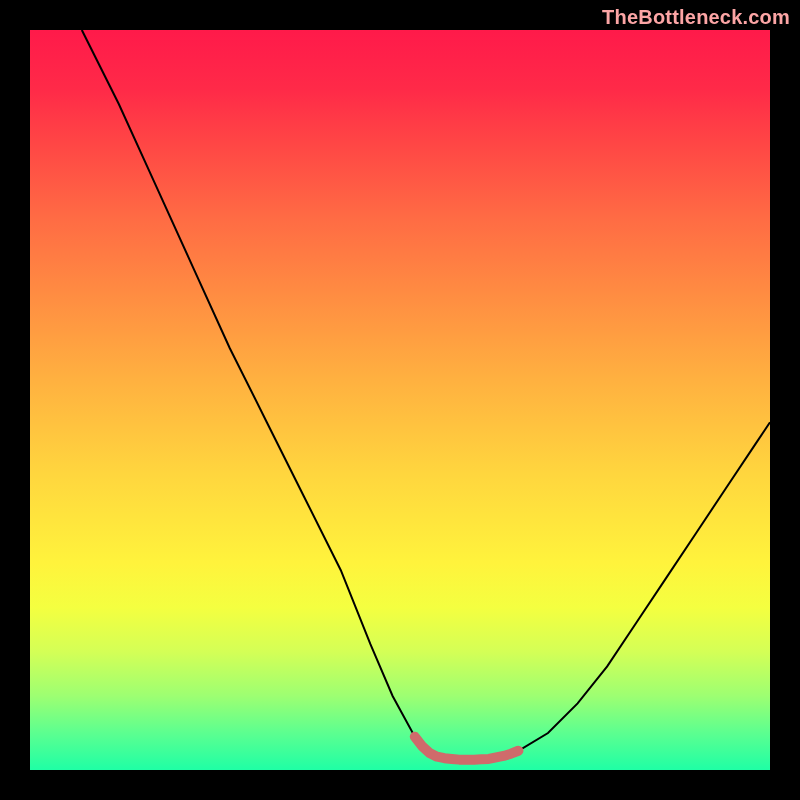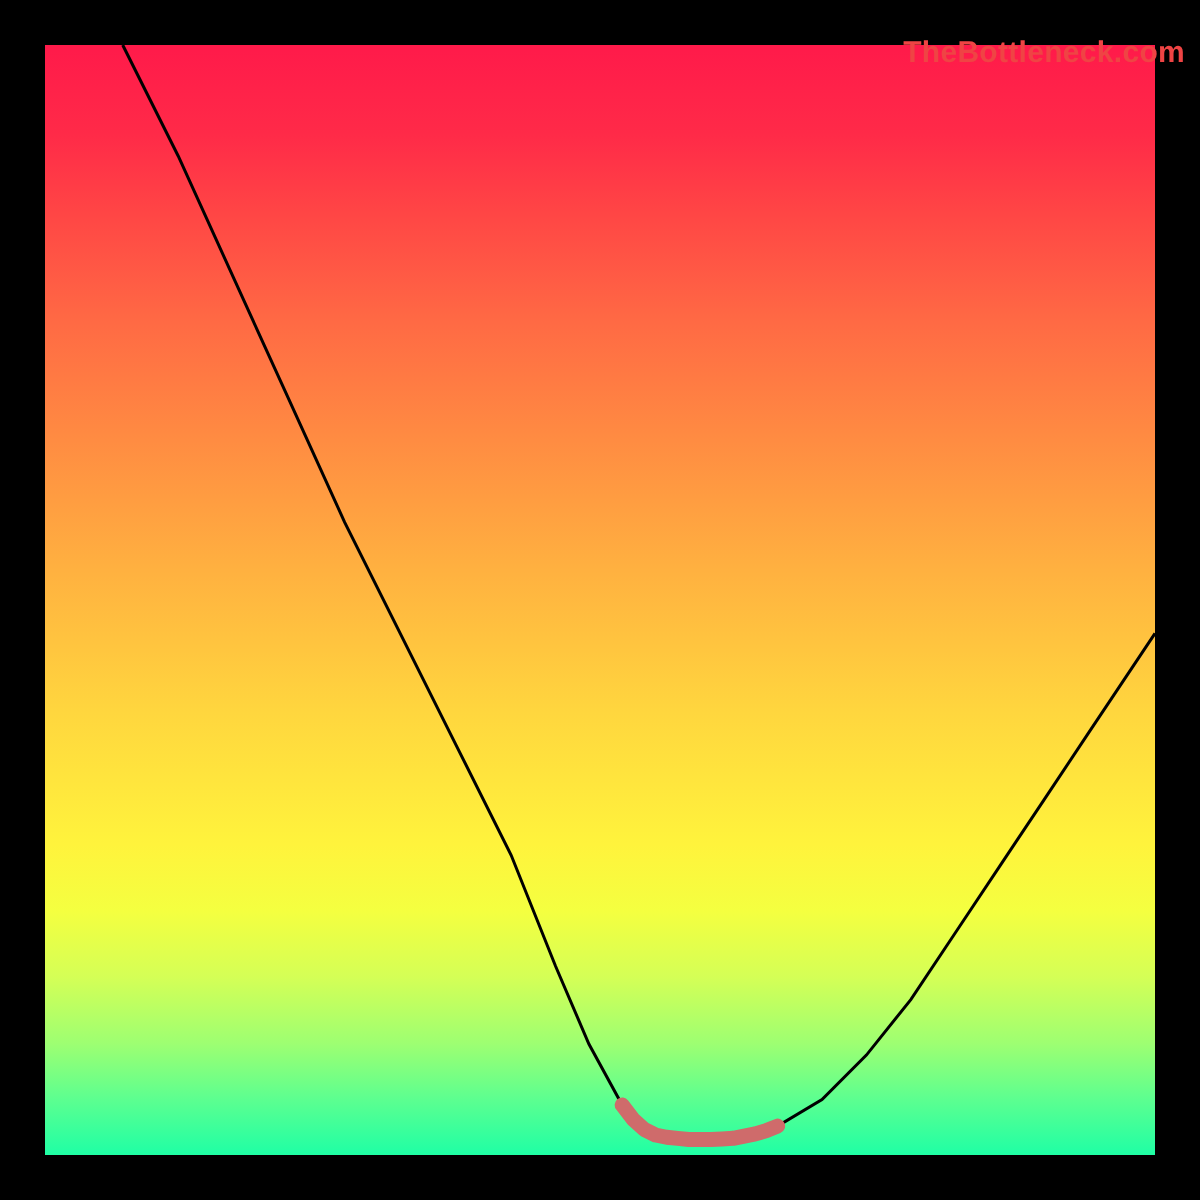--- a/index.html
+++ b/index.html
@@ -43,26 +43,25 @@
     left: 0;
     top: 0;
     width: 740px;
     height: 740px;
     overflow: visible;
   }
   .watermark {
     position: absolute;
     top: 6px;
     right: 10px;
-    color: #ef4444;
+    color: #fca5a5;
     font-size: 20px;
     font-weight: 600;
     letter-spacing: 0.2px;
     user-select: none;
-    margin-top: 18px;
   }
 </style>
 </head>
 <body>
 
 <div class="frame">
   <div class="plot-area">
     <svg viewBox="0 0 740 740">
       <path d="M51.80 0.00 L88.80 74.00 L125.80 155.40 L162.80 236.80 L199.80 318.20 L236.80 392.20 L273.80 466.20 L310.80 540.20 L340.40 614.20 L362.60 666.00 L384.80 706.70 L399.60 722.98 L414.40 728.16 L429.20 729.64 L444.00 729.64 L458.80 728.90 L473.60 725.94 L488.40 720.76 L518.00 703.00 L547.60 673.40 L577.20 636.40 L606.80 592.00 L636.40 547.60 L666.00 503.20 L695.60 458.80 L725.20 414.40 L740.00 392.20" fill="none" stroke="#000000" stroke-width="2"></path>
       <path d="M384.80 706.70 L392.20 716.32 L399.60 722.98 L407.00 726.68 L414.40 728.16 L421.80 728.90 L429.20 729.64 L436.60 729.64 L444.00 729.64 L451.40 729.27 L458.80 728.90 L466.20 727.42 L473.60 725.94 L481.00 723.72 L488.40 720.76" fill="none" stroke="#cf6b6b" stroke-width="10" stroke-linecap="round" stroke-linejoin="round"></path>

